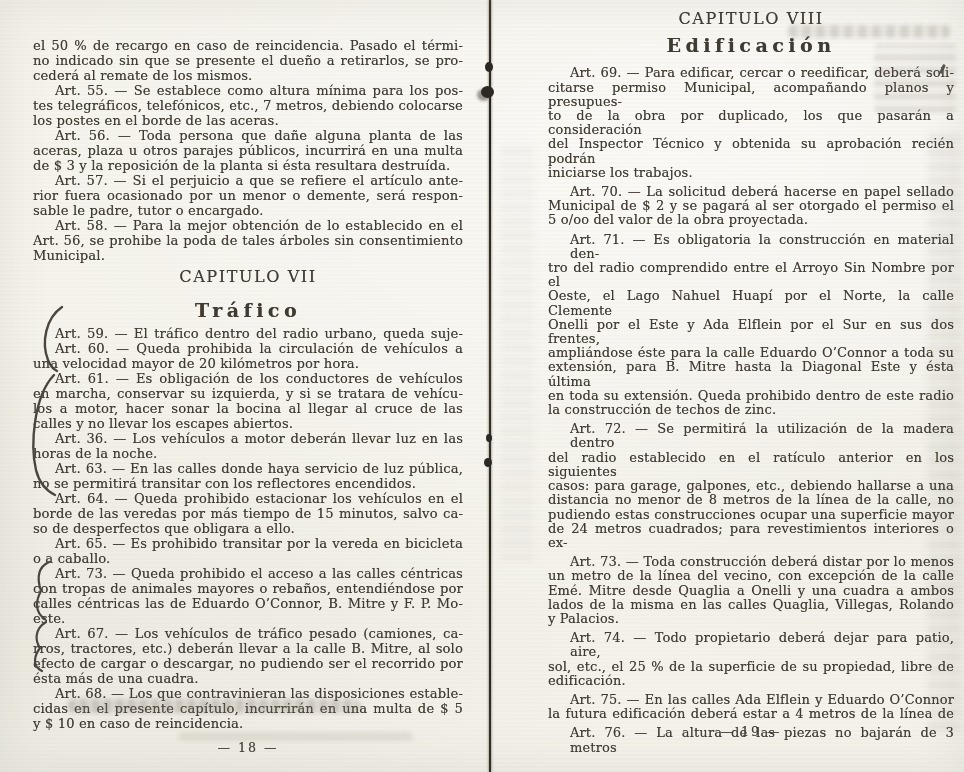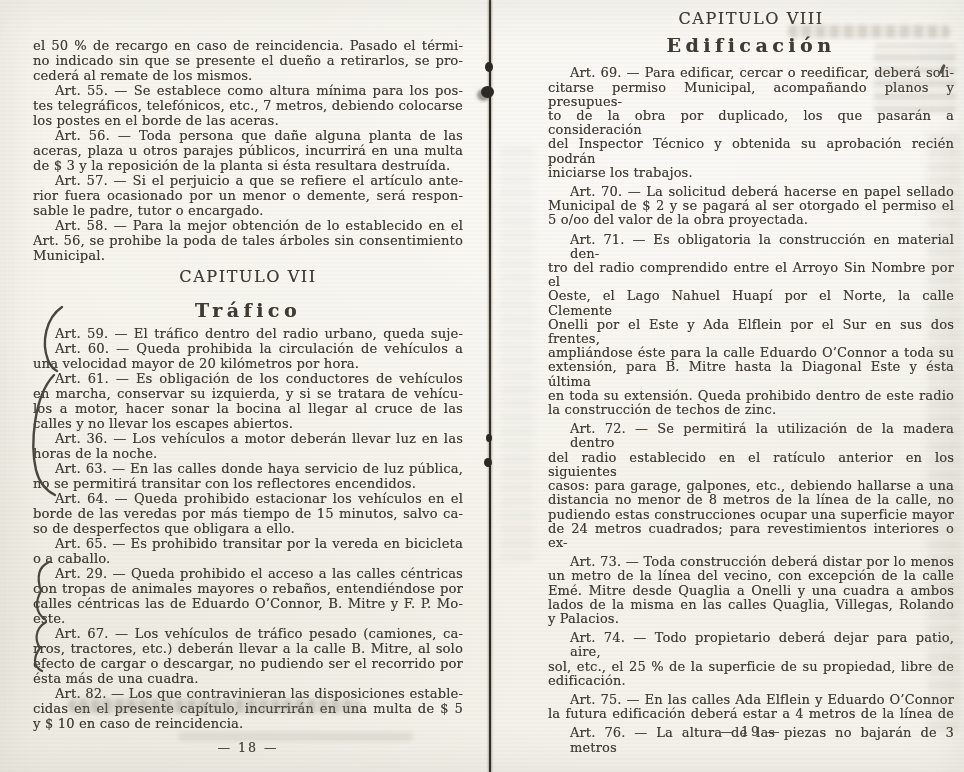--- a/index.html
+++ b/index.html
@@ -132,29 +132,29 @@
       <div class="line last">calles y no llevar los escapes abiertos.</div>
       <div class="line indent">Art. 36. — Los vehículos a motor deberán llevar luz en las</div>
       <div class="line last">horas de la noche.</div>
       <div class="line indent">Art. 63. — En las calles donde haya servicio de luz pública,</div>
       <div class="line last">no se permitirá transitar con los reflectores encendidos.</div>
       <div class="line indent">Art. 64. — Queda prohibido estacionar los vehículos en el</div>
       <div class="line">borde de las veredas por más tiempo de 15 minutos, salvo ca-</div>
       <div class="line last">so de desperfectos que obligara a ello.</div>
       <div class="line indent">Art. 65. — Es prohibido transitar por la vereda en bicicleta</div>
       <div class="line last">o a caballo.</div>
-      <div class="line indent">Art. 29. — Queda prohibido el acceso a las calles céntricas</div>
+      <div class="line indent">Art. 73. — Queda prohibido el acceso a las calles céntricas</div>
       <div class="line">con tropas de animales mayores o rebaños, entendiéndose por</div>
       <div class="line">calles céntricas las de Eduardo O’Connor, B. Mitre y F. P. Mo-</div>
       <div class="line last">este.</div>
       <div class="line indent">Art. 67. — Los vehículos de tráfico pesado (camiones, ca-</div>
       <div class="line">rros, tractores, etc.) deberán llevar a la calle B. Mitre, al solo</div>
       <div class="line">efecto de cargar o descargar, no pudiendo ser el recorrido por</div>
       <div class="line last">ésta más de una cuadra.</div>
-      <div class="line indent">Art. 82. — Los que contravinieran las disposiciones estable-</div>
+      <div class="line indent">Art. 68. — Los que contravinieran las disposiciones estable-</div>
       <div class="line">cidas en el presente capítulo, incurrirán en una multa de $ 5</div>
       <div class="line last">y $ 10 en caso de reincidencia.</div>
     </div>
   <div class="page-number" id="page-number-left">— 18 —</div>
 
   <div class="textblock page-right-text">
       <div class="line chapter">CAPITULO VIII</div>
       <div class="line section">Edificación</div>
       <div class="line indent">Art. 69. — Para edificar, cercar o reedificar, deberá soli-</div>
       <div class="line">citarse permiso Municipal, acompañando planos y presupues-</div>

